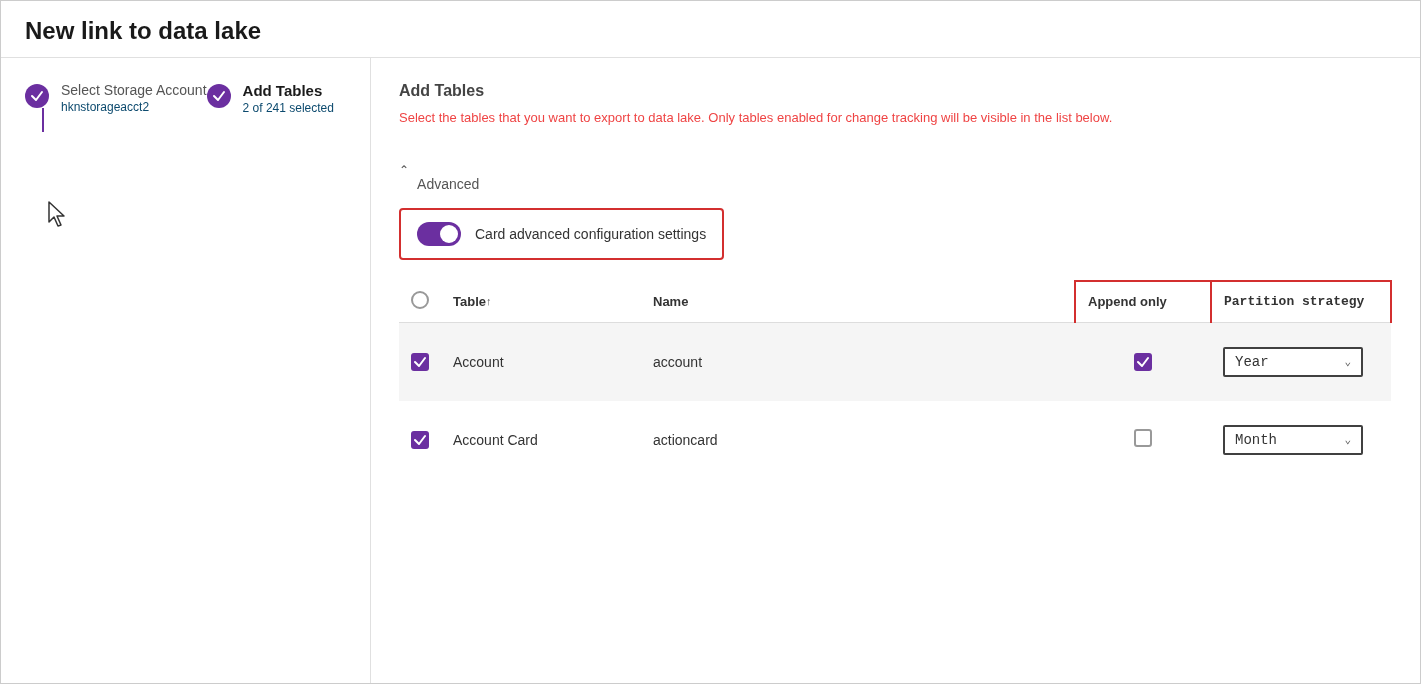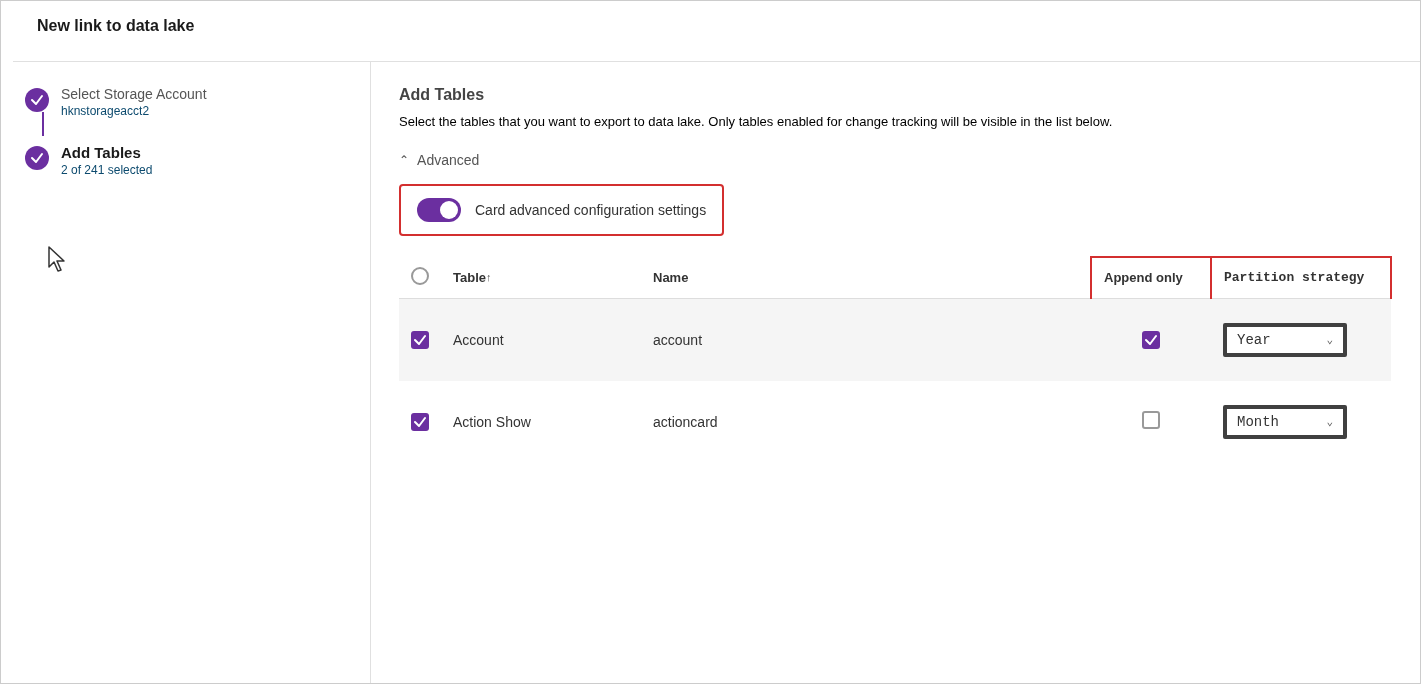--- a/index.html
+++ b/index.html
@@ -1,48 +1,48 @@
 <!DOCTYPE html>
 <html><head>
   <meta charset="utf-8">
   <style>
     * { box-sizing: border-box; margin: 0; padding: 0; }
     body { font-family: 'Segoe UI', Arial, sans-serif; font-size: 14px; color: #333; background: #fff; }
 
     .page-container { width: 1421px; min-height: 684px; border: 1px solid #ccc; display: flex; flex-direction: column; }
 
-    .page-title { font-size: 16px; font-weight: 600; padding: 16px 24px 26px; border-bottom: 1px solid #e0e0e0; color: #1a1a1a; margin-left: 12px; }
+    .page-title { font-size: 24px; font-weight: 600; padding: 16px 24px 12px; border-bottom: 1px solid #e0e0e0; color: #1a1a1a; }
 
     .main-content { display: flex; flex: 1; }
 
     
     .sidebar { width: 370px; border-right: 1px solid #e0e0e0; padding: 24px 24px; flex-shrink: 0; }
 
-    .step { display: flex; flex-direction: column; }
+    .step { display: flex; flex-direction: row; }
     .step-item { display: flex; align-items: flex-start; margin-bottom: 8px; }
     .step-connector { width: 2px; background: #6b2fa0; margin-left: 11px; height: 24px; }
     .step-circle { width: 24px; height: 24px; border-radius: 50%; background: #6b2fa0; display: flex; align-items: center; justify-content: center; flex-shrink: 0; margin-top: 2px; }
     .step-circle svg { width: 14px; height: 14px; }
     .step-text { margin-left: 12px; }
     .step-title { font-size: 14px; color: #555; }
     .step-subtitle { font-size: 12px; color: #0c4a6e; margin-top: 2px; }
     .step-title-bold { font-size: 15px; font-weight: 700; color: #1a1a1a; }
 
     .cursor { margin-top: 60px; margin-left: 20px; }
 
     
     .right-panel { flex: 1; padding: 24px 28px; overflow-y: auto; }
 
     .section-title { font-size: 16px; font-weight: 600; color: #444; margin-bottom: 8px; }
-    .section-desc { font-size: 13px; color: #000000; line-height: 1.5; margin-bottom: 20px; }
+    .section-desc { font-size: 13px; color: #ef4444; line-height: 1.5; margin-bottom: 20px; }
 
     
     .advanced-header { display: flex; align-items: center; gap: 8px; margin-bottom: 16px; cursor: pointer; }
     .chevron { font-size: 12px; color: #555; }
-    .advanced-label { font-size: 14px; color: #555; font-weight: 500; }
+    .advanced-label { font-size: 14px; color: #555; font-weight: 500; margin-top: 28px; }
 
     
     .toggle-row { display: flex; align-items: center; gap: 14px; padding: 12px 16px; border: 2px solid #d32f2f; border-radius: 4px; display: inline-flex; margin-bottom: 20px; }
     .toggle-switch { position: relative; width: 44px; height: 24px; }
     .toggle-track { position: absolute; top: 0; left: 0; right: 0; bottom: 0; background: #6b2fa0; border-radius: 12px; cursor: pointer; }
     .toggle-thumb { position: absolute; width: 18px; height: 18px; background: white; border-radius: 50%; top: 3px; left: 23px; transition: 0.2s; }
     .toggle-label { font-size: 14px; color: #333; }
 
     
     .search-bar { display: flex; align-items: center; border: 1px solid #ccc; border-radius: 2px; padding: 7px 12px; margin-bottom: 20px; }
@@ -56,31 +56,31 @@
     .data-table td { padding: 24px 12px; font-size: 14px; color: #333; }
     .data-table tbody tr:nth-child(odd) { background: #f5f5f5; }
     .data-table tbody tr:nth-child(even) { background: #fff; }
 
     .th-append-only { border: 2px solid #d32f2f; padding: 8px 12px; }
     .th-partition { border: 2px solid #d32f2f; padding: 8px 12px; }
 
     .col-radio { width: 40px; text-align: center; }
     .col-table { width: 200px; }
     .col-name { flex: 1; }
-    .col-append { width: 120px; text-align: center; }
+    .col-append { width: 136px; text-align: center; }
     .col-partition { width: 180px; font-family: Liberation Mono, monospace; }
 
     .radio-circle { width: 18px; height: 18px; border-radius: 50%; border: 2px solid #999; display: inline-block; }
     .checkbox-checked { width: 18px; height: 18px; background: #6b2fa0; border-radius: 3px; display: inline-flex; align-items: center; justify-content: center; }
     .checkbox-checked svg { width: 12px; height: 12px; }
     .checkbox-unchecked { width: 18px; height: 18px; border: 2px solid #999; border-radius: 3px; display: inline-block; }
     .sort-icon { font-size: 11px; color: #555; }
 
     
-    .dropdown { border: 4px solid #404040; border-radius: 2px; padding: 5px 10px; display: inline-flex; align-items: center; justify-content: space-between; width: 124px; font-size: 14px; cursor: pointer; background: #fff; }
+    .dropdown { border: 2px solid #404040; border-radius: 2px; padding: 5px 10px; display: inline-flex; align-items: center; justify-content: space-between; width: 140px; font-size: 14px; cursor: pointer; background: #fff; }
     .dropdown-arrow { font-size: 11px; color: #555; margin-left: 8px; }
 
     .append-checkbox-cell { text-align: center; }
   </style>
 </head>
 <body>
 
 <div class="page-container">
 
   <div class="page-title">New link to data lake</div>
@@ -208,21 +208,21 @@
 
           <tr>
             <td class="col-radio">
               <div class="checkbox-checked">
                 <svg viewBox="0 0 12 12" fill="none">
                   <polyline points="1,6 5,10 11,2" stroke="white" stroke-width="2" stroke-linecap="round" stroke-linejoin="round"></polyline>
                 </svg>
               </div>
             </td>
             <td class="col-table">
-              <span>Action Show</span>
+              <span>Account Card</span>
             </td>
             <td class="col-name">
               <span>actioncard</span>
             </td>
             <td class="col-append append-checkbox-cell">
               <div class="checkbox-unchecked"></div>
             </td>
             <td class="col-partition">
               <div class="dropdown">
                 <span>Month</span>

